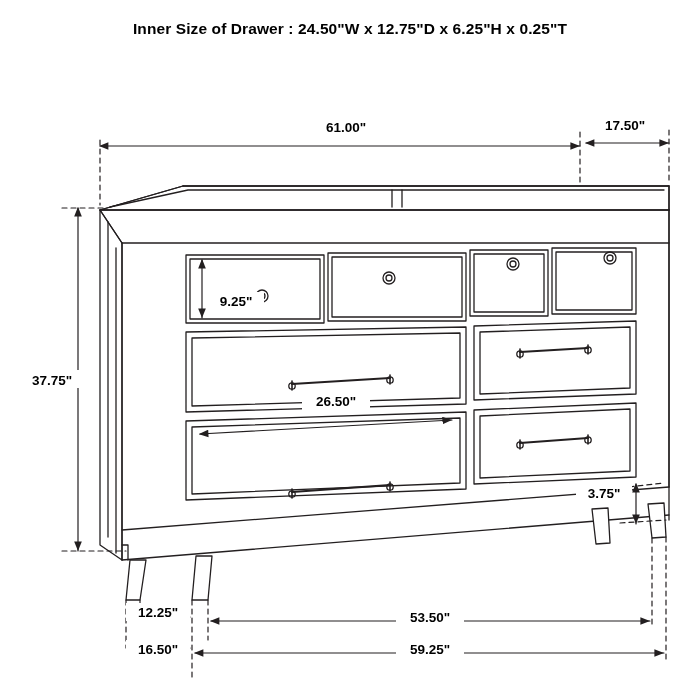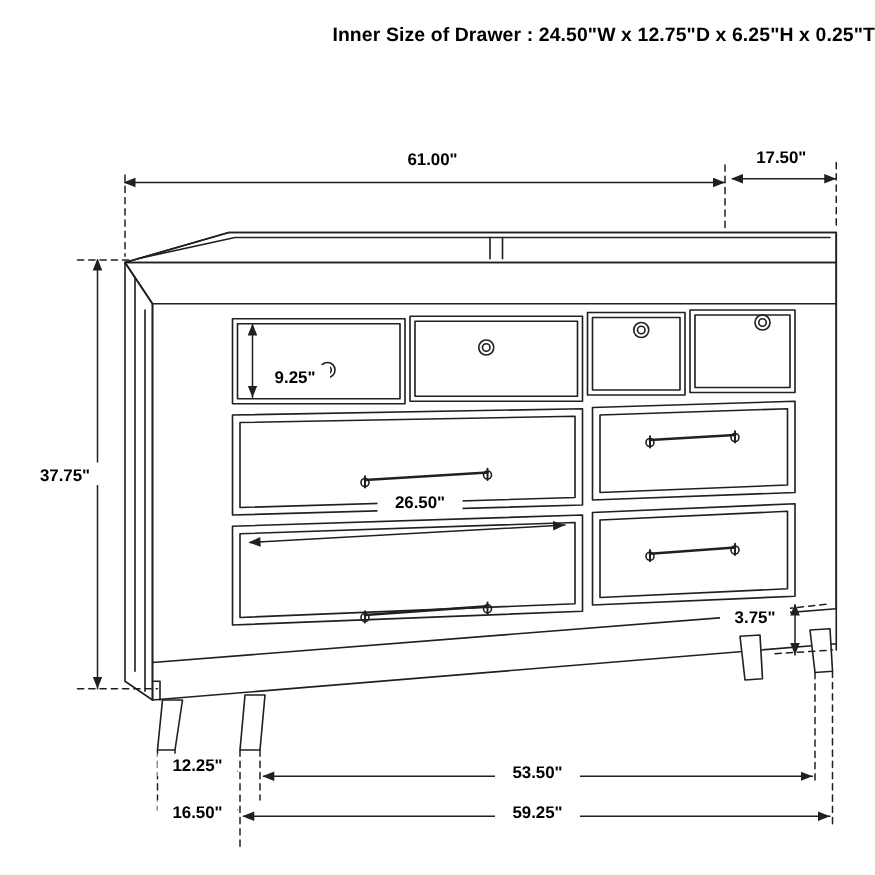--- a/index.html
+++ b/index.html
@@ -16,21 +16,21 @@
     width: 700px;
     height: 700px;
     overflow: hidden;
     background: #ffffff;
   }
   #title {
     position: absolute;
     top: 20px;
     left: 0;
     width: 700px;
-    text-align: right;
+    text-align: center;
     font-size: 15.5px;
     font-weight: bold;
     letter-spacing: 0.1px;
   }
   #diagram {
     position: absolute;
     top: 0;
     left: 0;
   }
   .dim-label {

